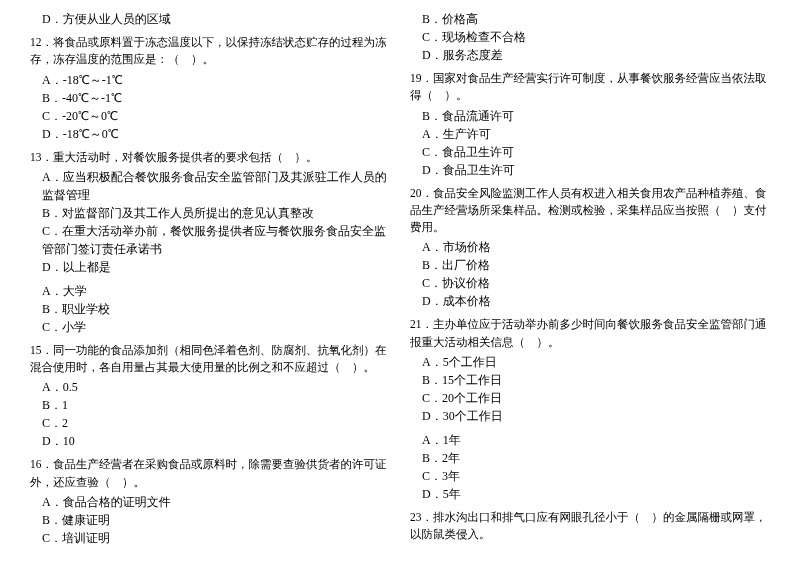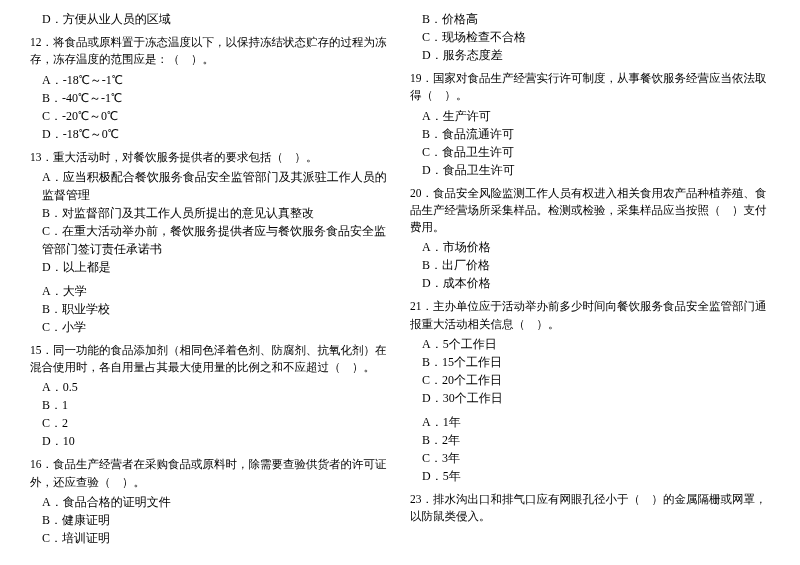--- a/index.html
+++ b/index.html
@@ -94,30 +94,31 @@
   <div class="column">
 
     <div class="question-block">
       <div class="option">B．价格高</div>
       <div class="option">C．现场检查不合格</div>
       <div class="option">D．服务态度差</div>
     </div>
 
     <div class="question-block">
       <div class="question-text">19．国家对食品生产经营实行许可制度，从事餐饮服务经营应当依法取得（　）。</div>
+      <div class="option">B．食品流通许可</div>
       <div class="option">A．生产许可</div>
-      <div class="option">B．食品流通许可</div>
       <div class="option">C．食品卫生许可</div>
       <div class="option">D．食品卫生许可</div>
     </div>
 
     <div class="question-block">
       <div class="question-text">20．食品安全风险监测工作人员有权进入相关食用农产品种植养殖、食品生产经营场所采集样品。检测或检验，采集样品应当按照（　）支付费用。</div>
       <div class="option">A．市场价格</div>
       <div class="option">B．出厂价格</div>
+      <div class="option">C．协议价格</div>
       <div class="option">D．成本价格</div>
     </div>
 
     <div class="question-block">
       <div class="question-text">21．主办单位应于活动举办前多少时间向餐饮服务食品安全监管部门通报重大活动相关信息（　）。</div>
       <div class="option">A．5个工作日</div>
       <div class="option">B．15个工作日</div>
       <div class="option">C．20个工作日</div>
       <div class="option">D．30个工作日</div>
     </div>

